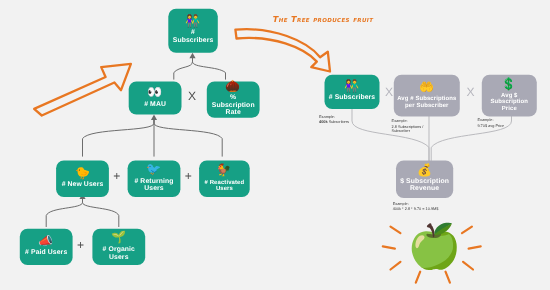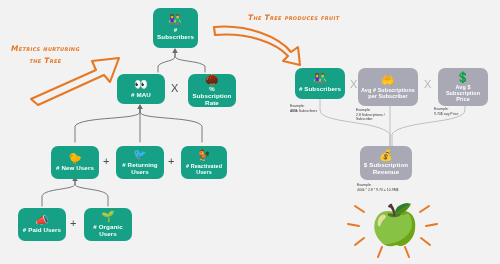--- a/index.html
+++ b/index.html
@@ -78,21 +78,20 @@
     position: absolute;
     color: #e87722;
     font-family: "DejaVu Sans", sans-serif;
     font-size: 7.4px;
     font-weight: bold;
     font-style: italic;
     letter-spacing: .35px;
     line-height: 1.6;
     z-index: 5;
     font-variant: small-caps;
-    text-align: center;
   }
 
   .apple {
     position: absolute;
     font-size: 40px;
     line-height: 1;
     z-index: 4;
   }
 </style>
 </head>
@@ -127,24 +126,20 @@
     </g>
   </svg>
 
   <svg class="wires" viewBox="0 0 500 264">
 
     <path d="M31,99 L96,70 L92,61 L119,58 L110,82 L104,75 L38,105 Z" fill="none" stroke="#e87722" stroke-width="2.1" stroke-linejoin="round"></path>
 
     <path d="M214,27 C248,24 279,37 291,52 L298,47 L300,65 L283,61 L288,56 C276,43 248,32 215,35 Z" fill="none" stroke="#e87722" stroke-width="2.1" stroke-linejoin="round"></path>
   </svg>
 
-  <div class="annot" style="left:11px; top:43px;">
-    <div>Metrics nurturing</div>
-    <div>the Tree</div>
-  </div>
 
   <div class="annot" style="left:248px; top:12px;">
     <div>The Tree produces fruit</div>
   </div>
 
   <div class="node green" style="left:153px; top:8px; width:45px; height:40px;">
     <span class="emoji">👫</span>
     <span class="lbl"># Subscribers</span>
   </div>
 

